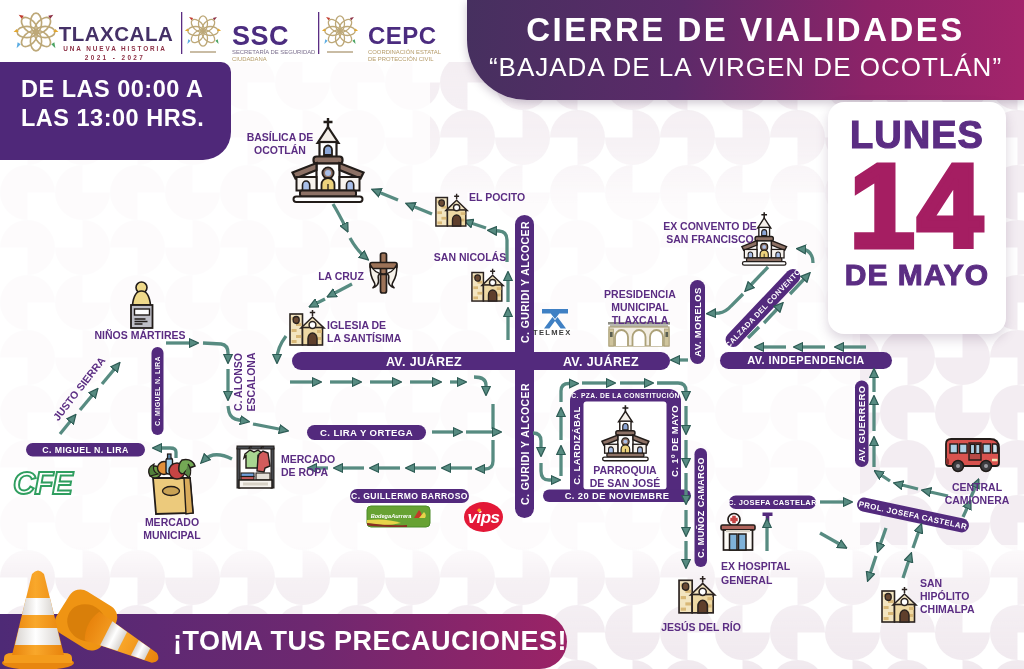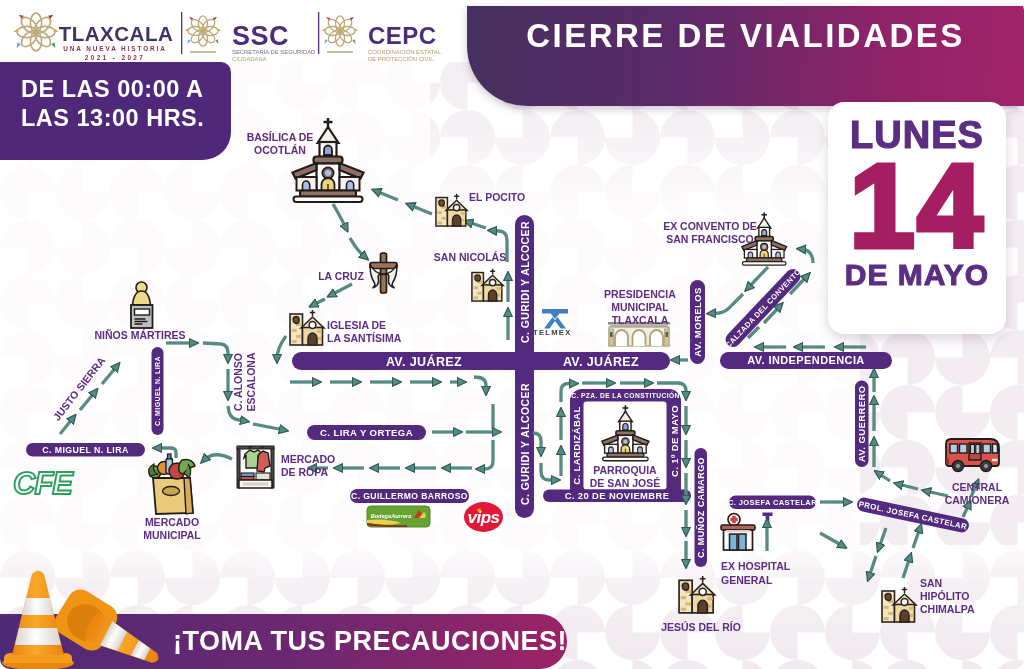--- a/index.html
+++ b/index.html
@@ -1,18 +1,18 @@
 <!DOCTYPE html>
 <html lang="es"><head>
 <meta charset="utf-8">
 <title>Cierre de Vialidades</title>
 <style>
   html,body{margin:0;padding:0;}
   #page{position:relative;width:1024px;height:669px;overflow:hidden;background:#ffffff;
-        font-family:"Liberation Sans", sans-serif;border-radius:10px;}
+        font-family:"Liberation Sans", sans-serif;}
   #page *{box-sizing:border-box;}
   .abs{position:absolute;}
 </style>
 </head>
 <body>
 <div id="page">
 
 <svg class="abs" style="left:0;top:0;z-index:0;" width="1024" height="669" viewBox="0 0 1024 669">
   <defs>
     <pattern id="pet" width="110" height="110" patternUnits="userSpaceOnUse">
@@ -94,26 +94,27 @@
 
   <g>
     <use href="#flor" transform="translate(340,31) scale(0.82)"></use>
     <rect x="327" y="51" width="26" height="2" fill="#c9bca4"></rect>
     <text x="368" y="44" font-size="24" font-weight="bold" fill="#4b2c7f" letter-spacing="0.5" font-family="Liberation Sans">CEPC</text>
     <text x="368" y="53.5" font-size="5.9" fill="#b49a67" letter-spacing="0" font-family="Liberation Sans">COORDINACIÓN ESTATAL</text>
     <text x="368" y="60.5" font-size="5.9" fill="#b49a67" letter-spacing="0" font-family="Liberation Sans">DE PROTECCIÓN CIVIL</text>
   </g>
 </svg>
 
-<div class="abs" style="left:467px;top:6px;width:557px;height:100px;z-index:5;
+<div class="abs" style="left:467px;top:0;width:557px;height:100px;z-index:5;
      background:linear-gradient(94deg,#46305f 0%,#5c2a69 38%,#8c2368 72%,#a3246b 100%);
      border-bottom-left-radius:60px;box-shadow:0 3px 8px rgba(60,30,70,.25);">
 
   <div style="text-align:center;margin-top:11px;color:#fff;font-weight:bold;font-size:33px;letter-spacing:2.5px;">CIERRE DE VIALIDADES</div>
 
+  <div style="text-align:center;margin-top:3px;color:#fff;font-size:26px;letter-spacing:1px;">“BAJADA DE LA VIRGEN DE OCOTLÁN”</div>
 </div>
 
 <div class="abs" style="left:0;top:62px;width:231px;height:98px;background:#4f2879;z-index:5;
      border-radius:0 10px 28px 0;color:#fff;font-weight:bold;font-size:23.5px;line-height:29px;
      padding:13px 0 16px 21px;letter-spacing:0.5px;">
   DE LAS 00:00 A<br>LAS 13:00 HRS.
 </div>
 
 <div class="abs" style="left:828px;top:102px;width:178px;height:232px;background:#ffffff;z-index:5;
      border-radius:16px;box-shadow:0 5px 12px rgba(90,60,100,.22);text-align:center;">

